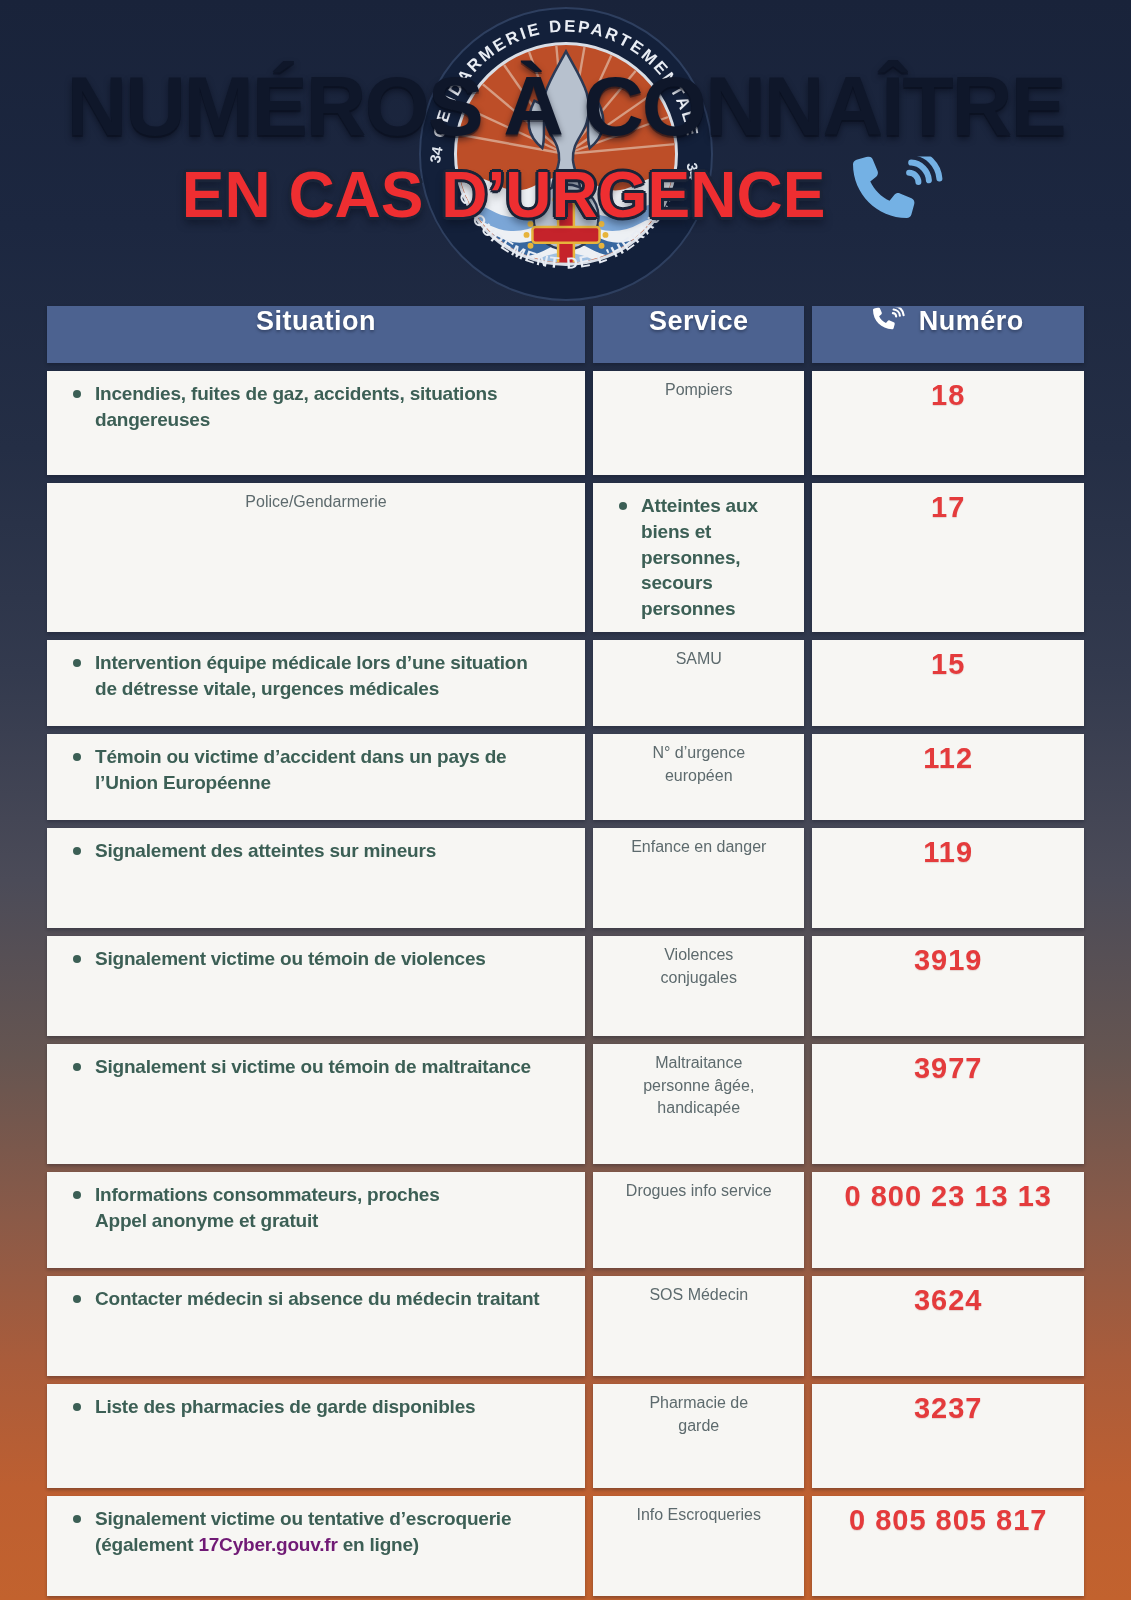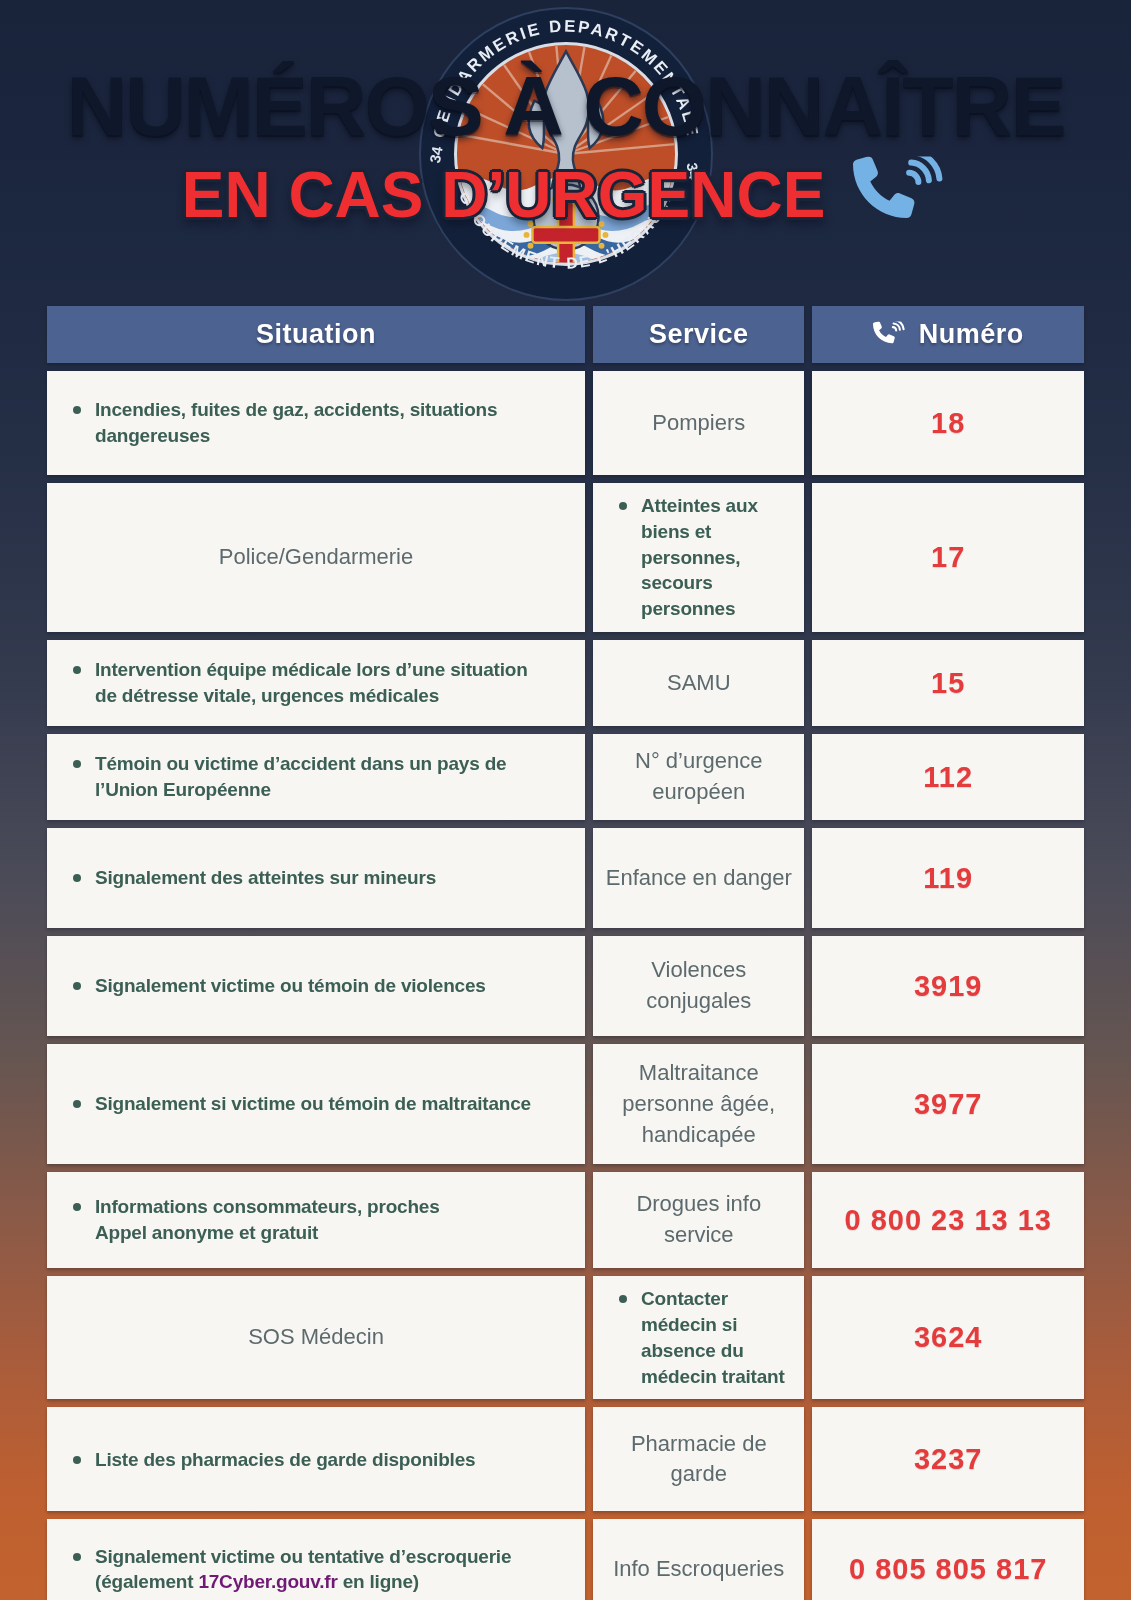--- a/index.html
+++ b/index.html
@@ -40,21 +40,21 @@
   
   .table{
     margin:0 47px;
     display:grid;
     grid-template-columns:537fr 211fr 271fr;
     column-gap:8px;row-gap:8px;
   }
   .cell{
     background:#f7f6f3;
     box-shadow:0 2px 3px rgba(15,20,35,.30);
-    display:flex;align-items:center;
+    display:flex;
   }
   .th{
     background:#4c6290;color:#ffffff;
     min-height:57px;justify-content:center;
     font-size:27px;font-weight:bold;letter-spacing:.5px;
     text-shadow:0 2px 3px rgba(10,15,30,.35);
     box-shadow:0 2px 3px rgba(15,20,35,.35);
     gap:12px;
   }
   .th .hdr-phone{width:34px;height:30px;color:#ffffff;flex:none;}
@@ -66,21 +66,21 @@
     background:#3c5f55;margin:9px 14px 0 6px;
   }
   .sit-text{
     font-size:19px;font-weight:bold;letter-spacing:-.2px;
     line-height:1.36;color:#3c5f55;white-space:pre-line;
   }
   .sit-text .hl{color:#701a75;}
 
   .svc{
     justify-content:center;text-align:center;padding:8px 10px;
-    font-size:22px;color:#5d6a6d;line-height:1.4;white-space:pre-line;
+    font-size:16px;color:#5d6a6d;line-height:1.4;white-space:pre-line;
   }
   .num{
     justify-content:center;text-align:center;padding:8px 22px;
     font-size:29px;font-weight:bold;letter-spacing:1px;color:#e43b3c;
     text-shadow:0 1px 1px rgba(120,20,20,.15);white-space:nowrap;
   }
 
   
   .rh0{min-height:84px}.rh1{min-height:88px}.rh2{min-height:66px}
   .rh3{min-height:66px}.rh4{min-height:80px}.rh5{min-height:80px}
@@ -264,27 +264,27 @@
       <div class="cell num rh6">3977</div>
       <div class="cell sit rh7">
         <div class="sit-inner">
           <span class="bullet"></span>
           <div class="sit-text"><span>Informations consommateurs, proches
 Appel anonyme et gratuit</span></div>
         </div>
       </div>
       <div class="cell svc rh7">Drogues info service</div>
       <div class="cell num rh7">0 800 23 13 13</div>
+      <div class="cell sit rh8">
+        <div class="sit-inner">
+          <span class="bullet"></span>
+          <div class="sit-text"><span>Contacter médecin si absence du médecin traitant</span></div>
+        </div>
+      </div>
       <div class="cell svc rh8">SOS Médecin</div>
-      <div class="cell sit rh8">
-        <div class="sit-inner">
-          <span class="bullet"></span>
-          <div class="sit-text"><span>Contacter médecin si absence du médecin traitant</span></div>
-        </div>
-      </div>
       <div class="cell num rh8">3624</div>
       <div class="cell sit rh9">
         <div class="sit-inner">
           <span class="bullet"></span>
           <div class="sit-text"><span>Liste des pharmacies de garde disponibles</span></div>
         </div>
       </div>
       <div class="cell svc rh9">Pharmacie de
 garde</div>
       <div class="cell num rh9">3237</div>

